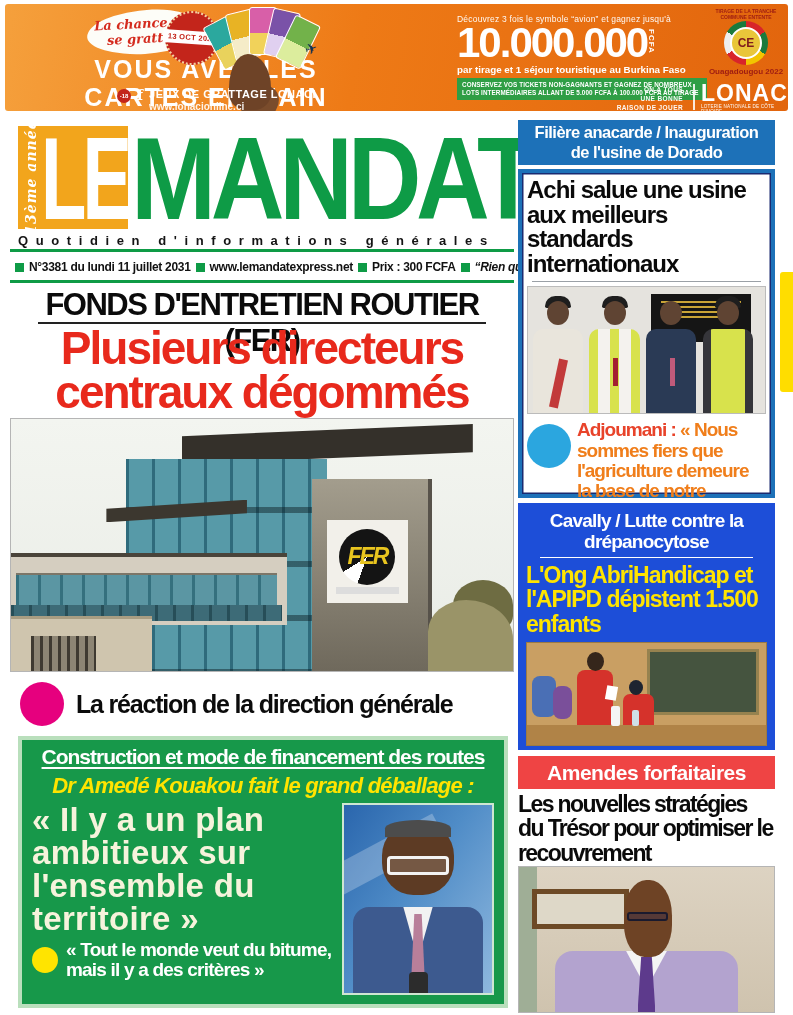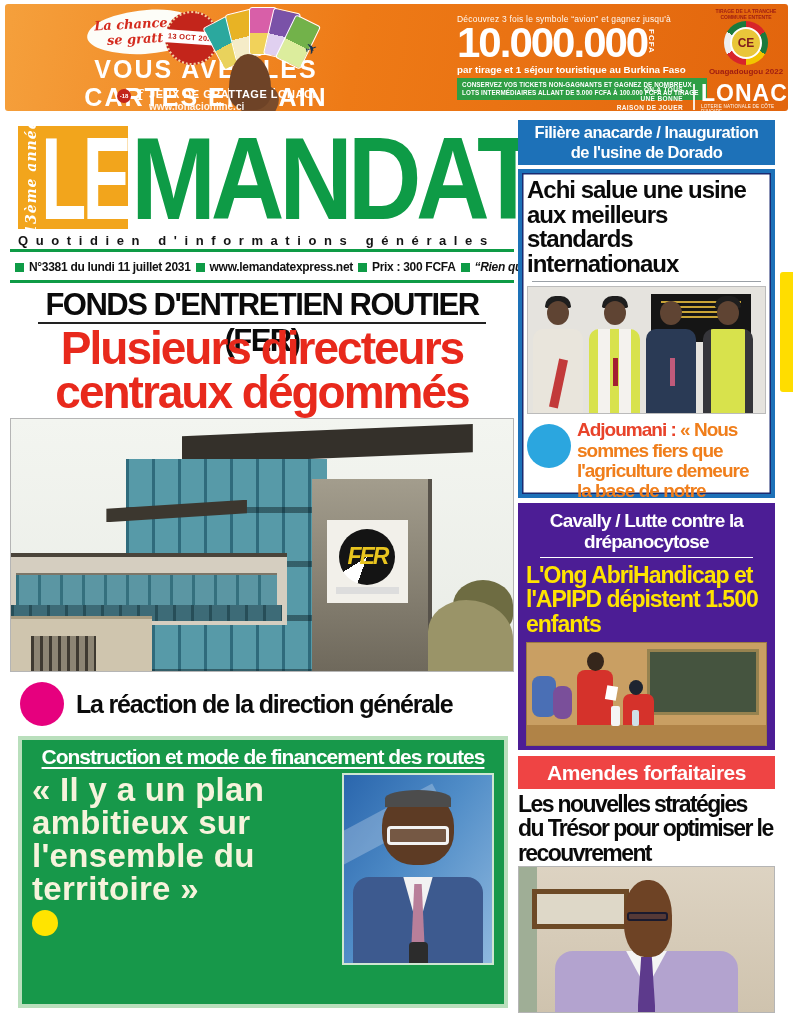--- a/index.html
+++ b/index.html
@@ -163,21 +163,21 @@
   .body-vest2{background:linear-gradient(90deg,#35353a 0 16%,#d8e24c 16% 84%,#35353a 84% 100%);}
   .p-sash{position:absolute;left:42%;top:36%;width:9px;height:58%;background:#c23a3a;transform:rotate(12deg);}
   .p-tie{position:absolute;left:48%;top:34%;width:5px;height:34%;background:#a32030;}
   .p-tie-pink{position:absolute;left:48%;top:34%;width:5px;height:34%;background:#c05a7a;}
   .quote-row{display:flex;gap:6px;margin-top:6px;align-items:flex-start;}
   .q-circle{width:44px;height:44px;border-radius:50%;background:#2ba6df;flex:none;margin-top:4px;}
   .q-text{font-size:19px;font-weight:bold;letter-spacing:-1px;line-height:1.06;}
   .q-name{color:#e8432a;}
   .q-body{color:#f07e1b;}
 
-  .redbox{position:absolute;left:518px;top:503px;width:257px;height:247px;background:#4c1d95;
+  .redbox{position:absolute;left:518px;top:503px;width:257px;height:247px;background:#1d4ed8;
       box-sizing:border-box;padding:7px 8px;overflow:hidden;}
   .red-kicker{text-align:center;color:#fff;font-size:19px;font-weight:bold;letter-spacing:-.8px;line-height:1.12;}
   .red-uline{width:88%;height:1.5px;background:#fff;margin:4px auto 5px;}
   .red-head{color:#ffe400;font-size:23px;font-weight:bold;letter-spacing:-1px;line-height:1.06;}
   .cphoto{position:relative;width:100%;height:104px;margin-top:6px;background:#c99f63;
       border:1px solid #9c7a44;box-sizing:border-box;overflow:hidden;}
   .cp-board{left:50%;top:6%;width:47%;height:64%;background:#45543f;border:3px solid #96824f;box-sizing:border-box;}
   .cp-teacher{left:21%;top:26%;width:15%;height:58%;background:#d5322b;border-radius:8px 8px 0 0;}
   .cp-thead{left:25%;top:9%;width:17px;height:19px;border-radius:50%;background:#35261b;}
   .cp-paper{left:33%;top:42%;width:11px;height:14px;background:#fff;transform:rotate(10deg);}
@@ -303,26 +303,28 @@
       </div>
       <div class="bp-caption"></div>
     </div>
   </div>
 
   <div class="lead-bullet"></div>
   <div class="lead-note">La réaction de la direction générale</div>
 
   <div class="gbox">
     <div class="g-kicker">Construction et mode de financement des routes</div>
+    <div class="g-sub">Dr Amedé Kouakou fait le grand déballage :</div>
     <div class="g-row">
       <div class="g-left">
         <div class="g-quote">« Il y a un plan ambitieux sur l'ensemble du territoire »</div>
         <div class="g-bullets">
           <div class="g-brow">
             <div class="g-bcircle"></div>
+            <div class="g-btext">« Tout le monde veut du bitume, mais il y a des critères »</div>
           </div>
         </div>
       </div>
       <div class="g-photo">
         <div class="sp sp-streak"></div>
         <div class="sp sp-body"></div>
         <div class="sp sp-shirt"></div>
         <div class="sp sp-tie"></div>
         <div class="sp sp-head"></div>
         <div class="sp sp-hair"></div>

